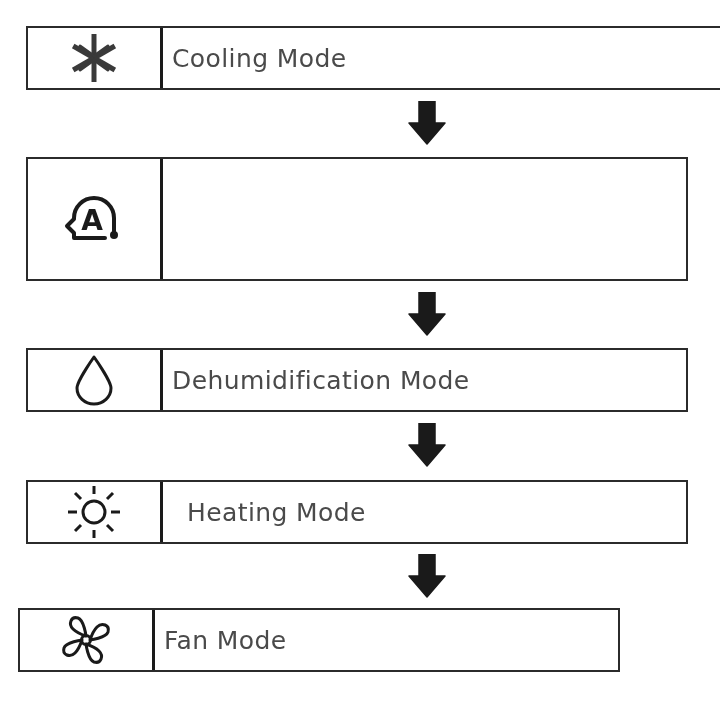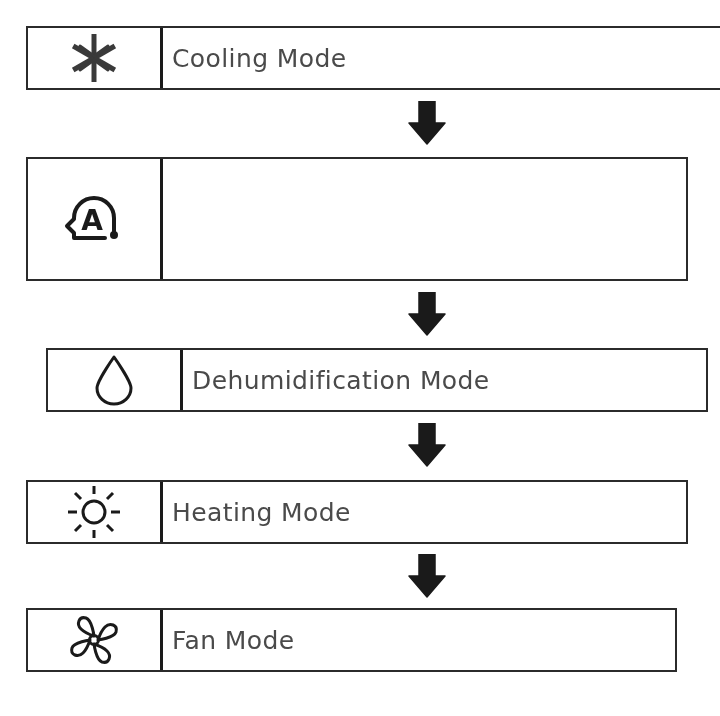--- a/index.html
+++ b/index.html
@@ -63,23 +63,23 @@
     line-height: 1.32;
     letter-spacing: 0.4px;
     white-space: pre-line;
     font-family: "DejaVu Sans", "Liberation Sans", sans-serif;
     font-weight: 400;
   }
 
   
   #row-cooling        { left: 26px; top: 26px;  width: 706px; height: 64px; }
   #row-auto           { left: 26px; top: 157px; width: 662px; height: 124px; }
-  #row-dehumidify     { left: 26px; top: 348px; width: 662px; height: 64px; margin-left: 20px; }
-  #row-heating        { left: 26px; top: 480px; width: 662px; height: 64px; }
-  #row-fan            { left: 26px; top: 608px; width: 651px; height: 64px; }
+  #row-dehumidify     { left: 26px; top: 348px; width: 662px; height: 64px; }
+  #row-heating        { left: 26px; top: 480px; width: 662px; height: 64px; gap: 15px; }
+  #row-fan            { left: 18px; top: 608px; width: 602px; height: 64px; }
 
   
   .flow-arrow {
     position: absolute;
     width: 38px;
     height: 44px;
     left: 408px;
   }
   .flow-arrow svg { display: block; }
 

